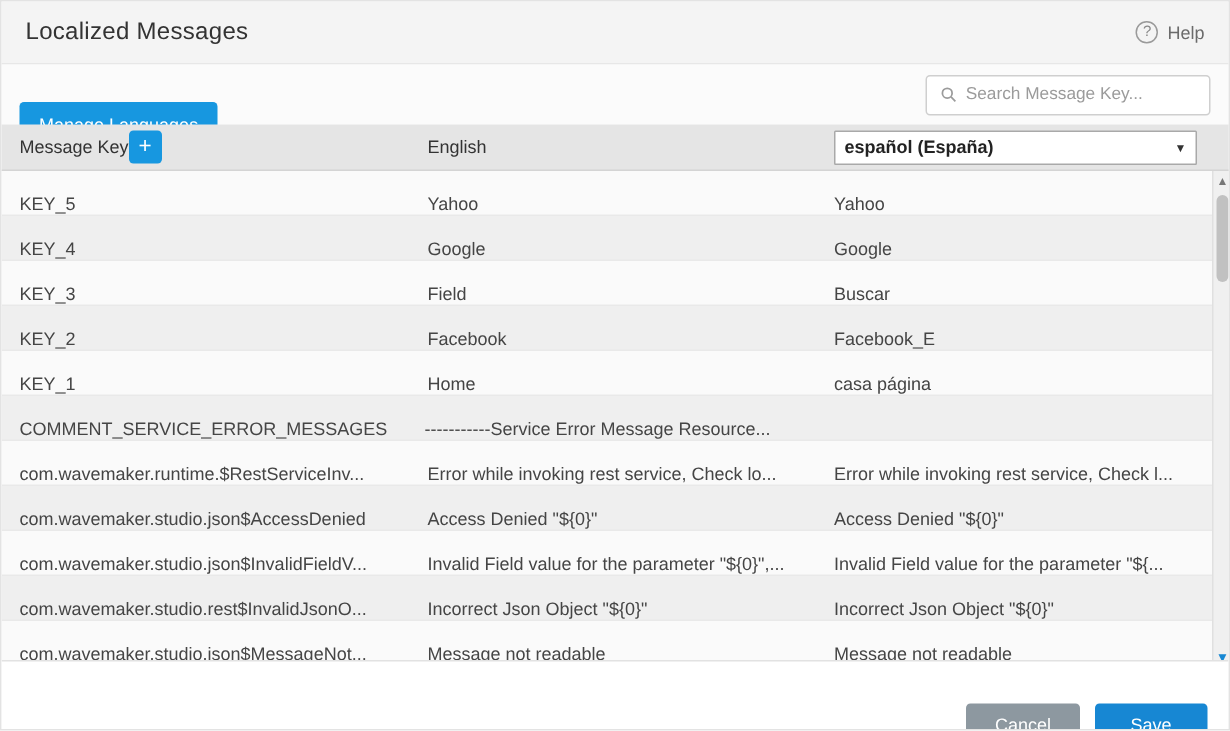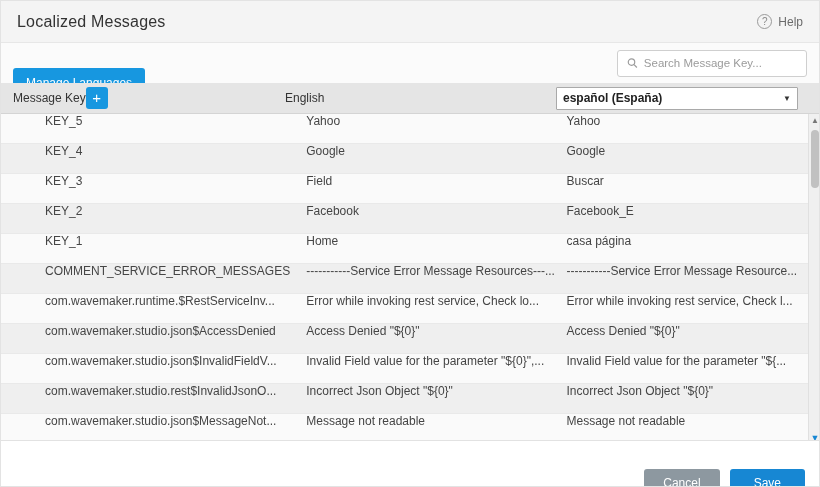--- a/index.html
+++ b/index.html
@@ -72,26 +72,25 @@
   .lang-select {
     height: 23px; width: 100%;
     background: #fff; border: 1px solid #a9a9a9; border-radius: 1px;
     display: flex; align-items: center; justify-content: space-between;
     padding: 0 6px; font-size: 12px; color: #222; cursor: pointer;
   }
   .lang-caret { font-size: 8px; color: #333; }
 
   .tbody { width: 807px; height: 330px; overflow: hidden; }
   .row {
-    display: flex; align-items: flex-start;
+    display: flex; align-items: flex-end;
     height: 30px; background: #fafafa;
     border-bottom: 1px solid #e9e9e9;
     font-size: 12px; color: #454545;
     cursor: pointer;
-    padding-left: 32px;
   }
   .row.alt { background: #efefef; }
   .cell { padding: 0 12px; white-space: nowrap; overflow: hidden; }
   .cell-key { width: 272px; }
   .cell-en  { width: 273px; }
   .cell-tr  { width: 262px; padding: 0 10px; }
 
   
   .scrollbar {
     position: absolute; top: 31px; right: 0;
@@ -183,21 +182,20 @@
     <div class="cell cell-en">Facebook</div>
     <div class="cell cell-tr">Facebook_E</div>
   </div>
       <div class="row">
     <div class="cell cell-key">KEY_1</div>
     <div class="cell cell-en">Home</div>
     <div class="cell cell-tr">casa página</div>
   </div>
       <div class="row alt">
     <div class="cell cell-key">COMMENT_SERVICE_ERROR_MESSAGES</div>
-    <div class="cell cell-en">-----------Service Error Message Resources---...</div>
     <div class="cell cell-tr">-----------Service Error Message Resource...</div>
   </div>
       <div class="row">
     <div class="cell cell-key">com.wavemaker.runtime.$RestServiceInv...</div>
     <div class="cell cell-en">Error while invoking rest service, Check lo...</div>
     <div class="cell cell-tr">Error while invoking rest service, Check l...</div>
   </div>
       <div class="row alt">
     <div class="cell cell-key">com.wavemaker.studio.json$AccessDenied</div>
     <div class="cell cell-en">Access Denied "${0}"</div>

